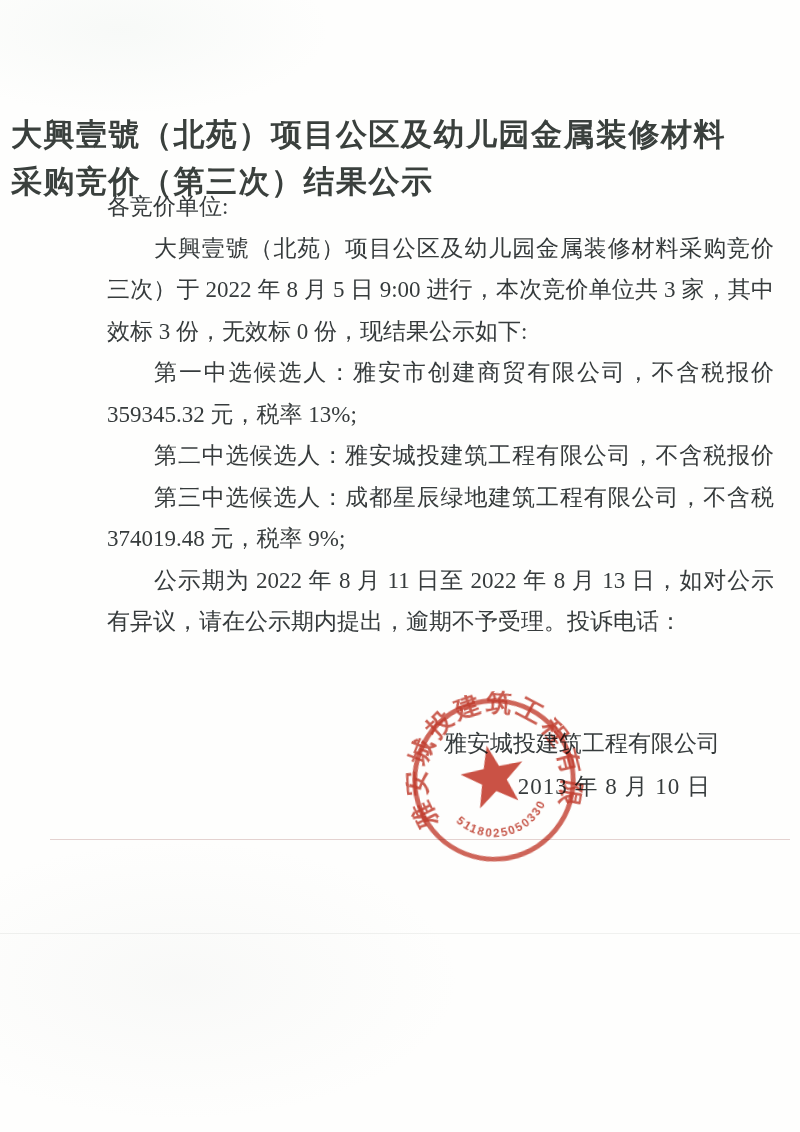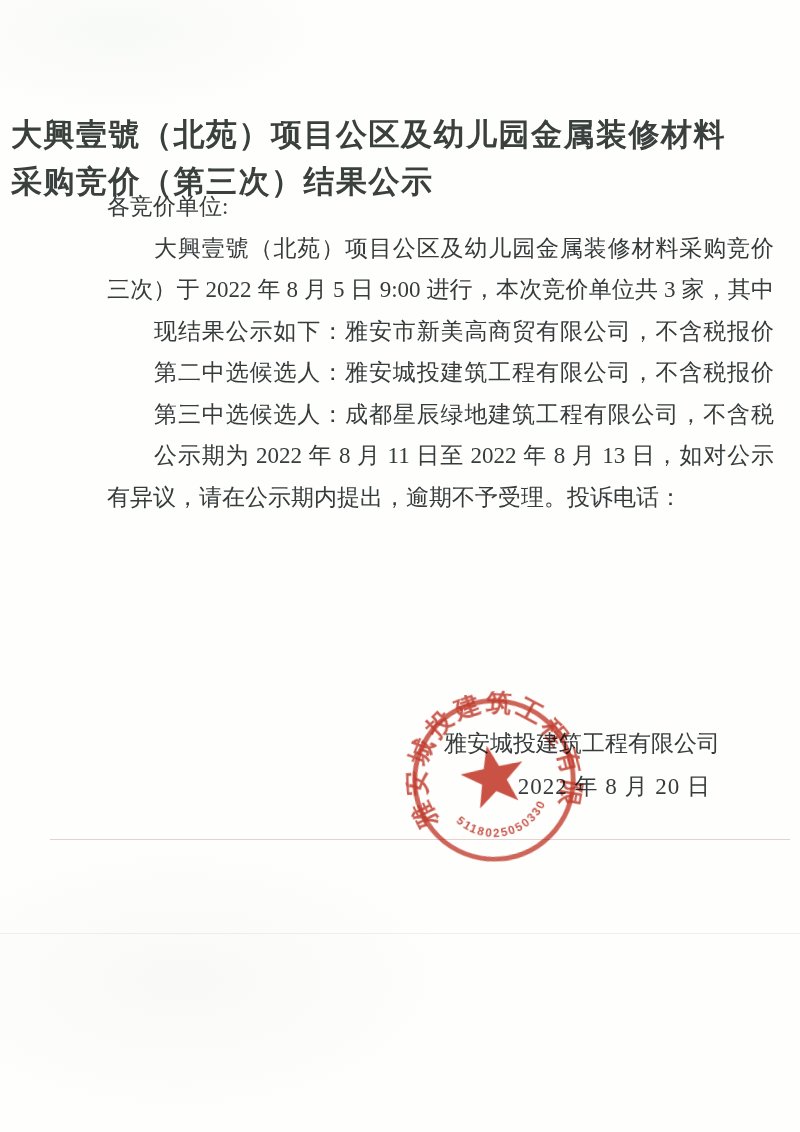--- a/index.html
+++ b/index.html
@@ -101,30 +101,33 @@
 
   <h1 class="doc-title">
     <span class="t-line">大興壹號（北苑）项目公区及幼儿园金属装修材料</span>
     <span class="t-line">采购竞价（第三次）结果公示</span>
   </h1>
 
   <div class="body-text">
     <div class="line">各竞价单位:</div>
     <div class="line justify indent">大興壹號（北苑）项目公区及幼儿园金属装修材料采购竞价（第</div>
     <div class="line justify">三次）于 2022 年 8 月 5 日 9:00 进行，本次竞价单位共 3 家，其中有</div>
-    <div class="line justify indent">现结果公示如下：雅安市新美高商贸有限公司，不含税报价</div>
+    <div class="line">效标 3 份，无效标 0 份，现结果公示如下:</div>
+    <div class="line justify indent">第一中选候选人：雅安市创建商贸有限公司，不含税报价</div>
+    <div class="line">359345.32 元，税率 13%;</div>
     <div class="line justify indent">第二中选候选人：雅安城投建筑工程有限公司，不含税报价</div>
     <div class="line justify indent">第三中选候选人：成都星辰绿地建筑工程有限公司，不含税报价:</div>
+    <div class="line">374019.48 元，税率 9%;</div>
     <div class="line justify indent">公示期为 2022 年 8 月 11 日至 2022 年 8 月 13 日，如对公示内容</div>
     <div class="line">有异议，请在公示期内提出，逾期不予受理。投诉电话：18882817788。</div>
   </div>
 
   <div class="signature">
     <div class="sig-company">雅安城投建筑工程有限公司</div>
-    <div class="sig-date">2022 年 8 月 20 日</div>
+    <div class="sig-date">2013 年 8 月 10 日</div>
   </div>
 
   <div class="seal">
     <svg viewBox="0 0 180 180" xmlns="http://www.w3.org/2000/svg">
       <defs>
         <path id="sealTopArc" d="M 26,120 A 70.7,70.7 0 1 1 154,120" fill="none"></path>
         <path id="sealBottomArc" d="M 42,122 A 57,57 0 0 0 138,122" fill="none"></path>
       </defs>
       <g transform="rotate(-4 90 90)">
         <circle cx="90" cy="90" r="81" fill="none" stroke="#c23a2c" stroke-width="5" opacity="0.78"></circle>

